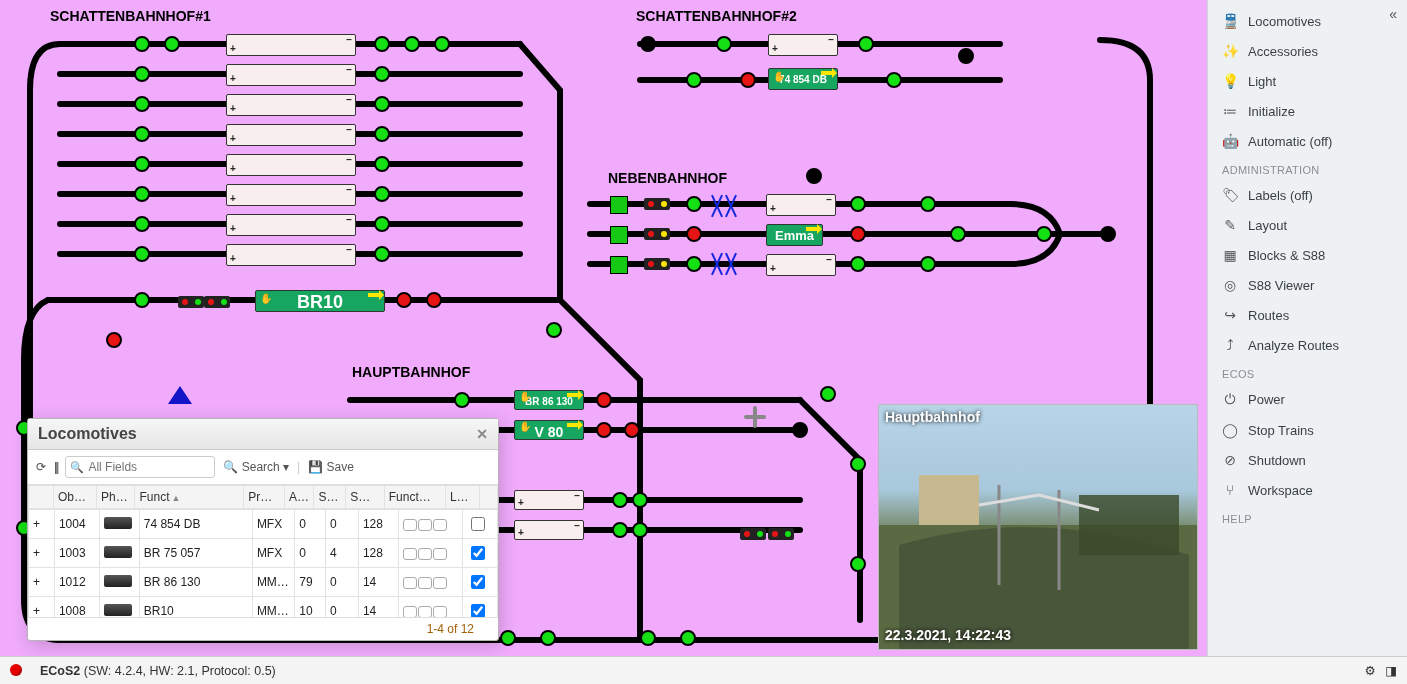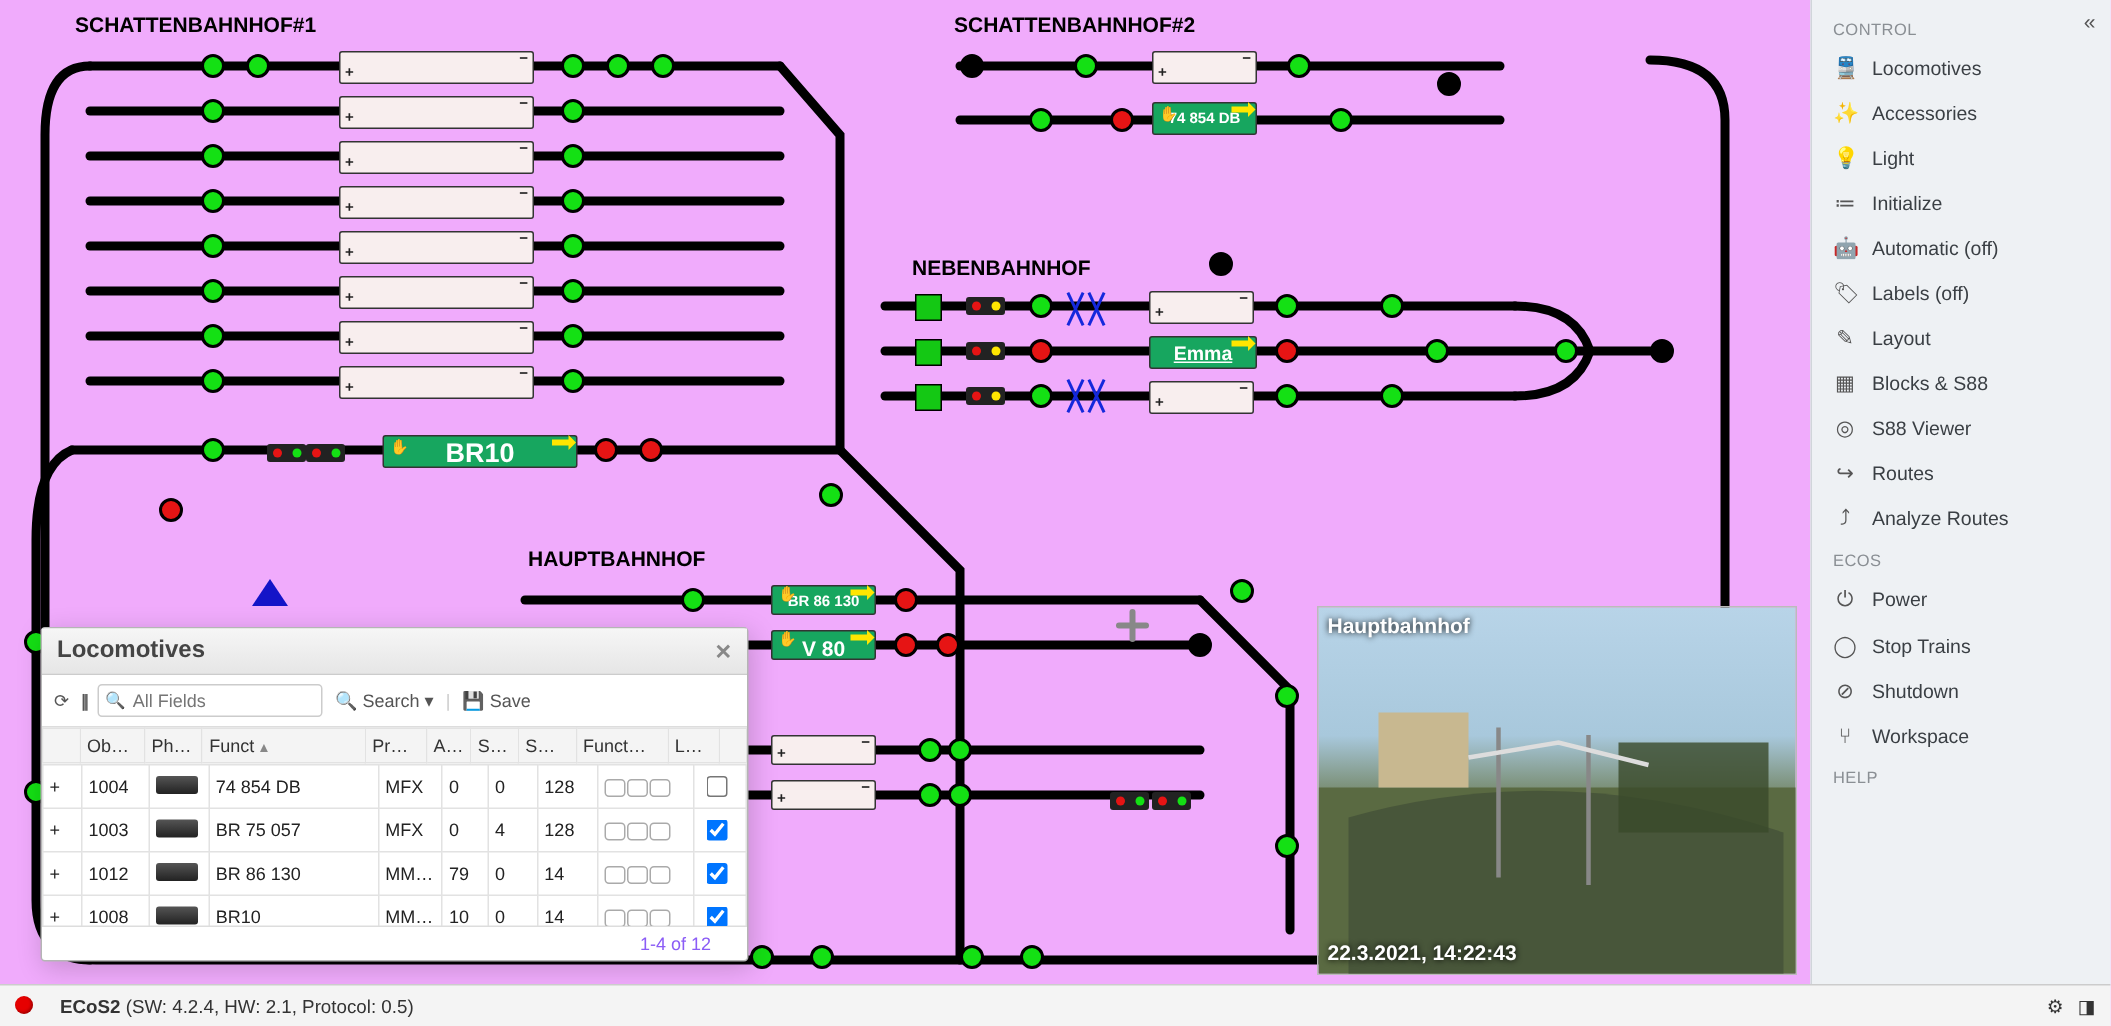--- a/index.html
+++ b/index.html
@@ -233,21 +233,21 @@
   .locowin tbody tr { height:24px; }
   .func-pill {
     display:inline-block; width:14px; height:12px;
     border:1px solid #aaa; border-radius:3px; margin-right:1px;
     vertical-align:middle;
   }
   .chk {
     width:14px; height:14px; vertical-align:middle;
   }
   .locowin .footer {
-    text-align:right; padding:4px 24px; border-top:1px solid #ddd; color:#8b5cf6;
+    text-align:right; padding:4px 24px; border-top:1px solid #ddd; color:#a16207;
     font-size:12px;
   }
   .loco-img {
     width:28px; height:12px;
     background: linear-gradient(#555,#222);
     border-radius:2px;
     display:inline-block;
   }
   .col-exp{width:22px;} .col-obj{width:38px;} .col-ph{width:34px;}
   .col-name{width:96px;} .col-pr{width:36px;} .col-a{width:26px;}
@@ -347,21 +347,21 @@
   <div class="block green" style="left:768px; top:68px; width:70px; font-size:10px;">
     <span class="hand">✋</span>
     <span class="locname">74 854 DB</span>
     <span class="arrow"></span>
   </div>
 
   <div class="block" style="left:766px; top:194px; width:70px;">
       <span class="plus">+</span>
       <span class="minus">−</span>
     </div>
-  <div class="block green" style="left:766px; top:224px; width:72px; font-size:13px;text-decoration:underline;">
+  <div class="block green" style="left:766px; top:224px; width:57px; font-size:13px;">
     <span class="locname">Emma</span>
     <span class="arrow"></span>
   </div>
   <div class="block" style="left:766px; top:254px; width:70px;">
       <span class="plus">+</span>
       <span class="minus">−</span>
     </div>
 
   <div class="block green" style="left:514px; top:390px; width:70px; height:20px; font-size:10px;">
     <span class="hand">✋</span>
@@ -614,41 +614,41 @@
           </tr>
         </tbody>
     </table>
   </div>
   <div class="footer">1-4 of 12</div>
 </div>
 
 <div class="sidebar">
   <span class="collapse-btn">«</span>
   <div id="sb-groups">
-      <div class="sb-heading">CONTROL</div>
       <div class="sb-item">
         <span class="sb-icon">🚆</span>
         <span>Locomotives</span>
       </div>
       <div class="sb-item">
         <span class="sb-icon">✨</span>
         <span>Accessories</span>
       </div>
       <div class="sb-item">
         <span class="sb-icon">💡</span>
         <span>Light</span>
       </div>
       <div class="sb-item">
         <span class="sb-icon">≔</span>
         <span>Initialize</span>
       </div>
       <div class="sb-item">
         <span class="sb-icon">🤖</span>
         <span>Automatic (off)</span>
       </div>
+      <div class="sb-heading">ADMINISTRATION</div>
       <div class="sb-item">
         <span class="sb-icon">🏷</span>
         <span>Labels (off)</span>
       </div>
       <div class="sb-item">
         <span class="sb-icon">✎</span>
         <span>Layout</span>
       </div>
       <div class="sb-item">
         <span class="sb-icon">▦</span>

